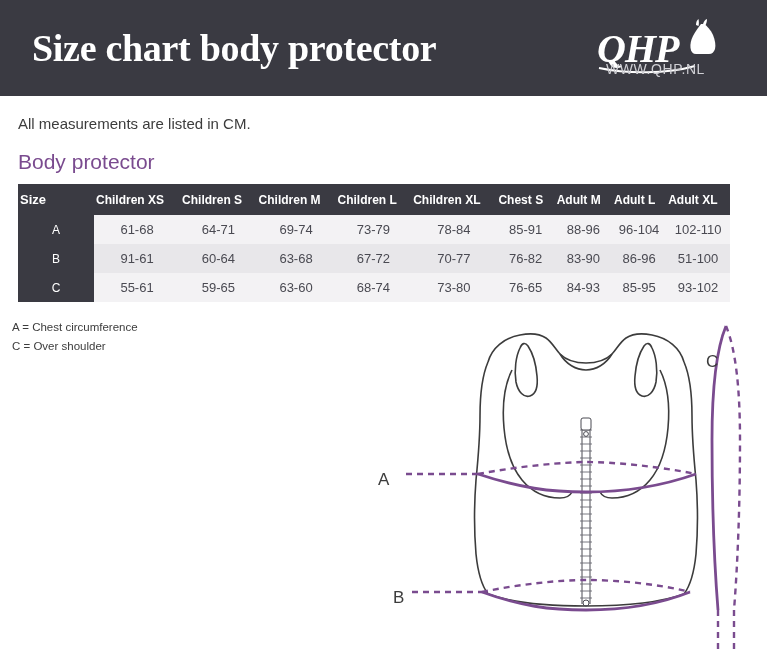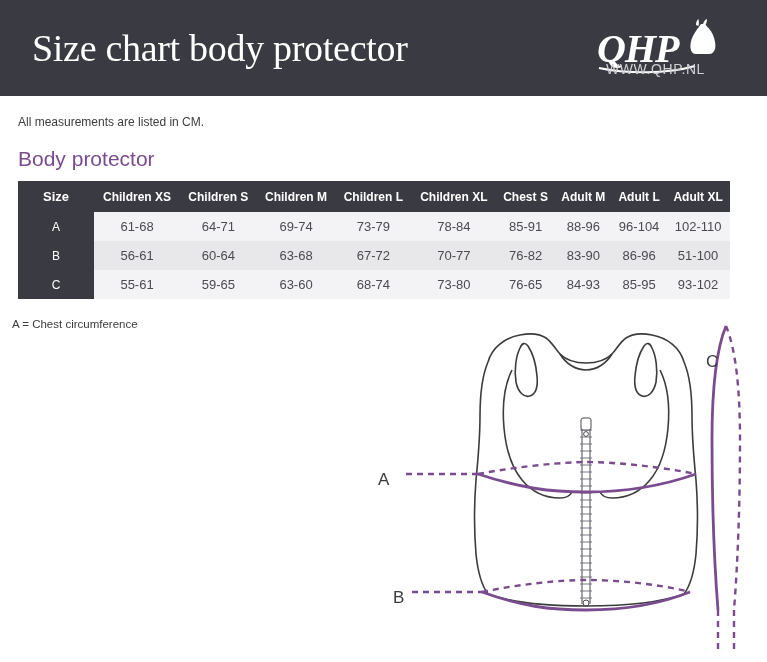--- a/index.html
+++ b/index.html
@@ -19,21 +19,21 @@
   
   .header {
     background: #3a3a42;
     height: 96px;
     position: relative;
     display: flex;
     align-items: center;
   }
   .header-title {
     font-family: "Liberation Serif", serif;
-    font-weight: normal;
+    font-weight: bold;
     font-size: 38px;
     color: #ffffff;
     margin-left: 32px;
     letter-spacing: -0.3px;
     white-space: nowrap;
   }
   .logo-wrap {
     position: absolute;
     right: 42px;
     top: 18px;
@@ -45,21 +45,21 @@
     position: absolute;
     right: 20px;
     bottom: 3px;
     font-size: 14px;
     color: #cfcfd4;
     letter-spacing: 0.6px;
   }
 
   
   .intro {
-    font-size: 12px;
+    font-size: 15px;
     color: #3c3c3c;
     margin: 19px 0 0 18px;
   }
 
   
   .section-title {
     font-size: 21px;
     color: #7a4b8f;
     margin: 18px 0 10px 18px;
     font-weight: normal;
@@ -74,21 +74,21 @@
     border-collapse: collapse;
     width: 712px;
     font-size: 12px;
   }
   table.size-table thead th {
     background: #3a3a42;
     color: #ffffff;
     font-weight: bold;
     font-size: 12px;
     padding: 8px 2px;
-    text-align: center;
+    text-align: left;
     white-space: nowrap;
   }
   table.size-table thead th.first-col {
     width: 72px;
     font-size: 13px;
   }
   table.size-table tbody td {
     text-align: center;
     padding: 7px 2px;
     color: #4a4a52;
@@ -185,21 +185,21 @@
         <td>69-74</td>
         <td>73-79</td>
         <td>78-84</td>
         <td>85-91</td>
         <td>88-96</td>
         <td>96-104</td>
         <td>102-110</td>
       </tr>
       <tr class="even">
         <td class="row-label">B</td>
-        <td>56-61</td>
+        <td>91-61</td>
         <td>60-64</td>
         <td>63-68</td>
         <td>67-72</td>
         <td>70-77</td>
         <td>76-82</td>
         <td>83-90</td>
         <td>86-96</td>
         <td>51-100</td>
       </tr>
       <tr class="odd">
@@ -213,20 +213,21 @@
         <td>84-93</td>
         <td>85-95</td>
         <td>93-102</td>
       </tr>
     </tbody>
   </table>
 </div>
 
 <div class="legend">
   <div>A = Chest circumference</div>
+  <div>C = Over shoulder</div>
 </div>
 
 <div class="diagram">
   <svg width="390" height="345" viewBox="0 0 390 345" aria-hidden="true">
 
     <g fill="none" stroke="#3c3c3c" stroke-width="1.6">
 
       <path d="M118 52 C122 38 134 28 150 25 C160 23 170 24 176 28
                C182 32 186 40 190 44
                C196 50 206 53 216 53

